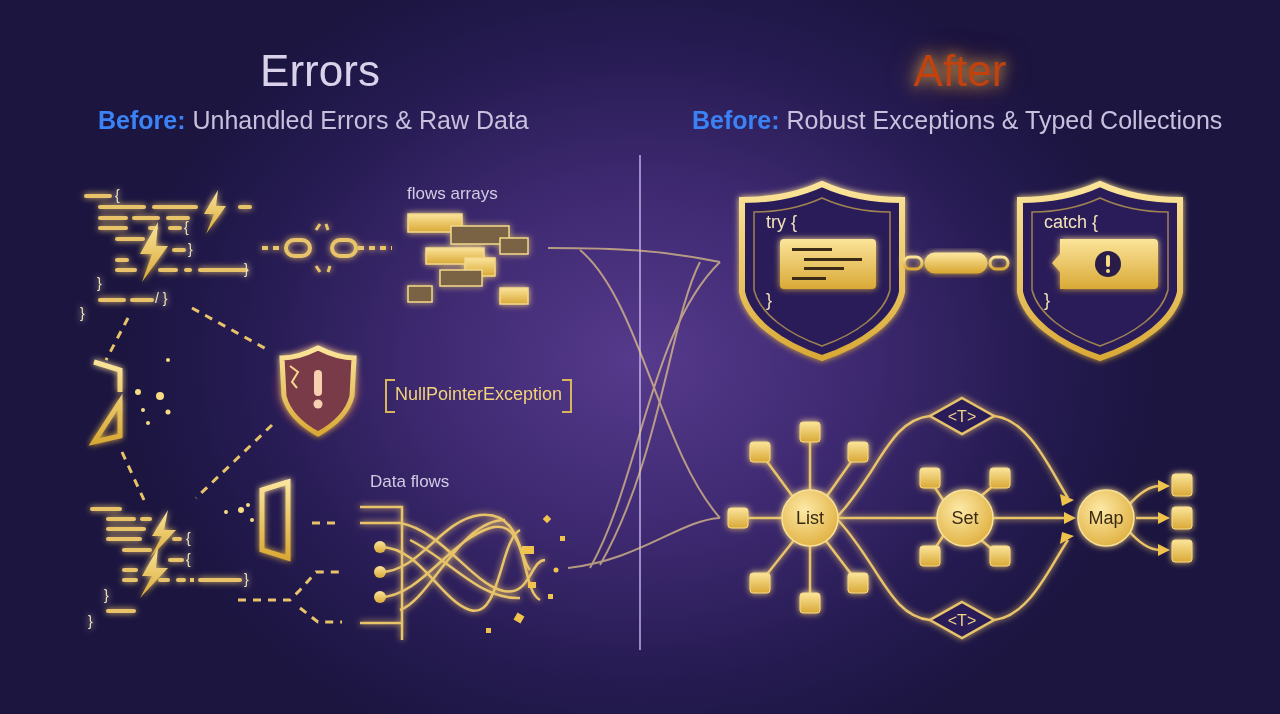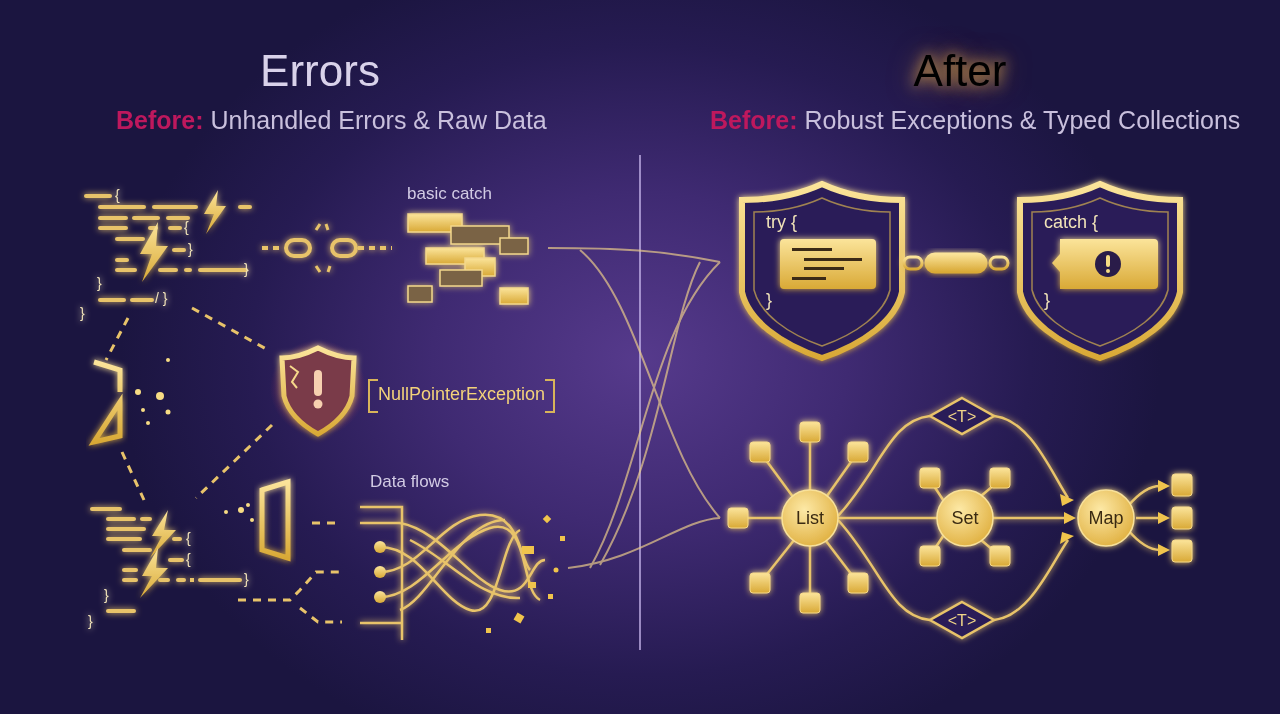--- a/index.html
+++ b/index.html
@@ -1,22 +1,22 @@
 <!DOCTYPE html>
 <html><head>
 <meta charset="utf-8">
 <style>
   html,body{margin:0;padding:0;}
   body{width:1280px;height:714px;overflow:hidden;position:relative;
     background:radial-gradient(ellipse 520px 420px at 640px 360px,#563a8c 0%,#3f2a72 40%,#261b52 75%,#1b1540 100%);
     font-family:"Liberation Sans",sans-serif;}
   .title{position:absolute;text-align:center;color:#d9d2ea;font-size:44px;font-weight:400;}
-  .title.after{color:#000000;text-shadow:0 0 14px rgba(255,196,80,.9),0 0 28px rgba(255,170,40,.5);}
+  .title.after{color:#c2410c;text-shadow:0 0 14px rgba(255,196,80,.9),0 0 28px rgba(255,170,40,.5);}
   .subtitle{position:absolute;color:#c9c0dd;font-size:25px;white-space:nowrap;}
-  .subtitle b{font-weight:700;color:#be185d;margin-left:18px;}
+  .subtitle b{font-weight:700;color:#3b82f6;}
   .label{position:absolute;color:#d2cbe4;font-size:17px;white-space:nowrap;}
   .npe{position:absolute;color:#f3d27a;font-size:18px;padding:2px 6px;white-space:nowrap;}
   .npe:before,.npe:after{content:"";position:absolute;width:8px;height:30px;border:2px solid #d8b45a;}
   .npe:before{left:-4px;top:-3px;border-right:none;}
   .npe:after{right:-4px;top:-3px;border-left:none;}
   svg.art{position:absolute;left:0;top:0;}
   .code{font-family:"Liberation Sans",sans-serif;fill:#f1e3b8;font-size:18px;}
   .nodetext{font-family:"Liberation Sans",sans-serif;fill:#3a2a12;font-size:18px;text-anchor:middle;dominant-baseline:central;}
   .tglyph{font-family:"Liberation Sans",sans-serif;fill:#f0d588;font-size:16px;text-anchor:middle;dominant-baseline:central;}
 </style>
@@ -26,22 +26,22 @@
 <div class="title" style="left:220px;top:46px;width:200px;">Errors</div>
 <div class="subtitle" style="left:98px;top:106px;">
   <b>Before:</b><span> Unhandled Errors &amp; Raw Data</span>
 </div>
 
 <div class="title after" style="left:860px;top:46px;width:200px;">After</div>
 <div class="subtitle" style="left:692px;top:106px;">
   <b>Before:</b><span> Robust Exceptions &amp; Typed Collections</span>
 </div>
 
-<div class="label" style="left:407px;top:184px;">basic catch</div>
-<div class="npe" style="left:372px;top:382px;">NullPointerException</div>
+<div class="label" style="left:407px;top:184px;">flows arrays</div>
+<div class="npe" style="left:389px;top:382px;">NullPointerException</div>
 <div class="label" style="left:354px;top:472px;margin-left:16px;">Data flows</div>
 
 <svg class="art" width="1280" height="714" viewBox="0 0 1280 714">
   <defs>
     <linearGradient id="gold" x1="0" y1="0" x2="0" y2="1">
       <stop offset="0" stop-color="#fbe49a"></stop>
       <stop offset="1" stop-color="#d9a936"></stop>
     </linearGradient>
     <radialGradient id="goldball" cx="0.4" cy="0.35" r="0.7">
       <stop offset="0" stop-color="#fde9a6"></stop>

